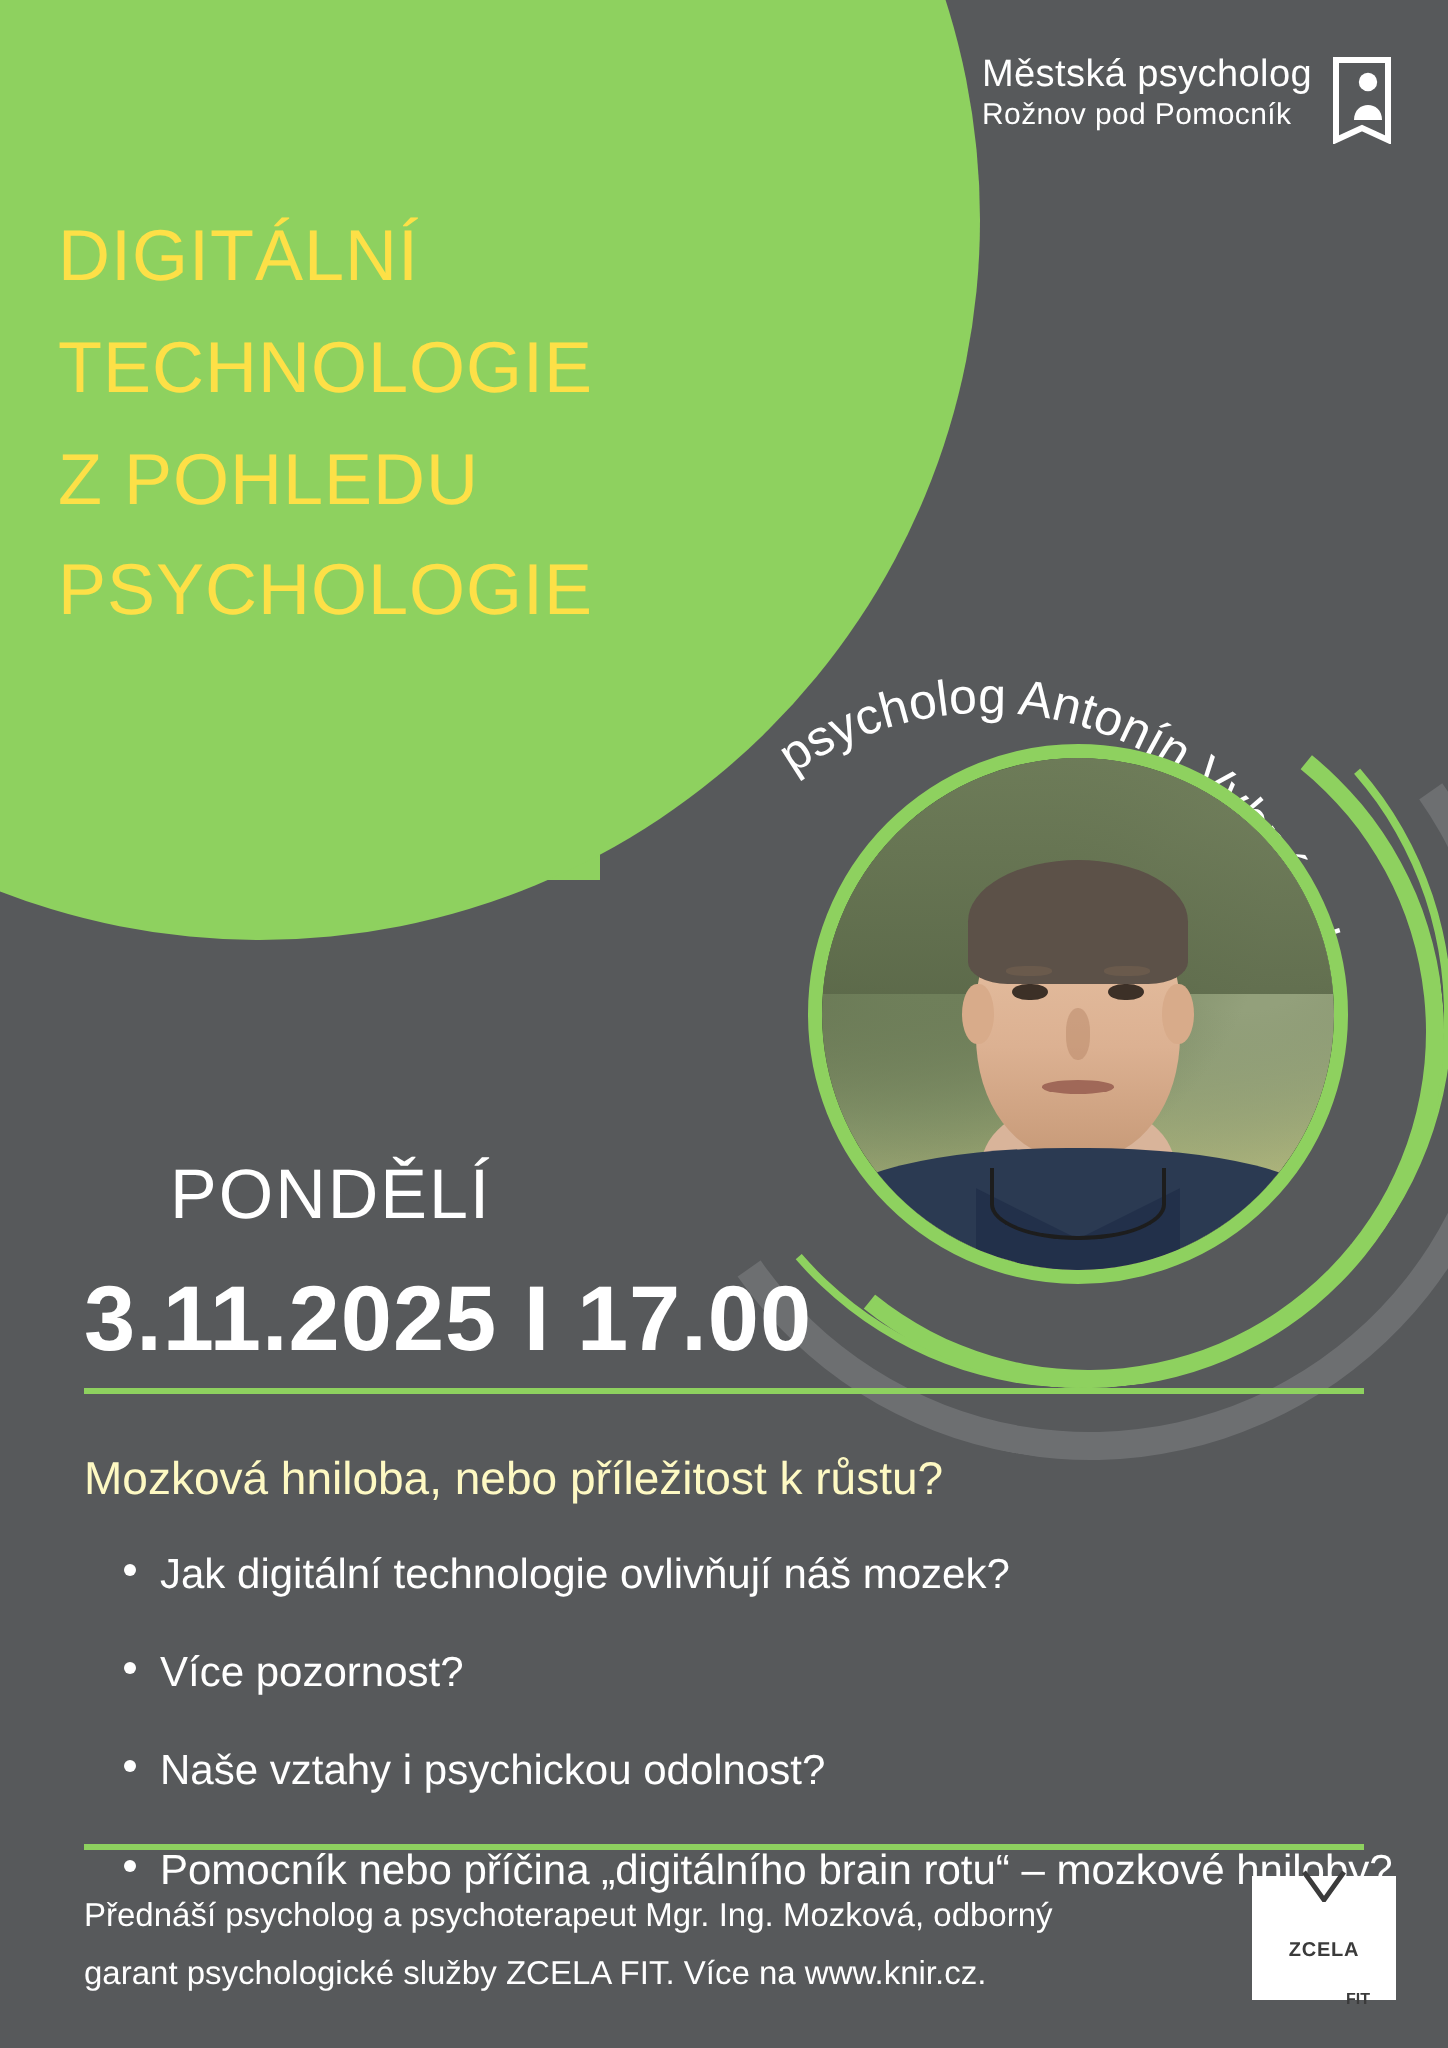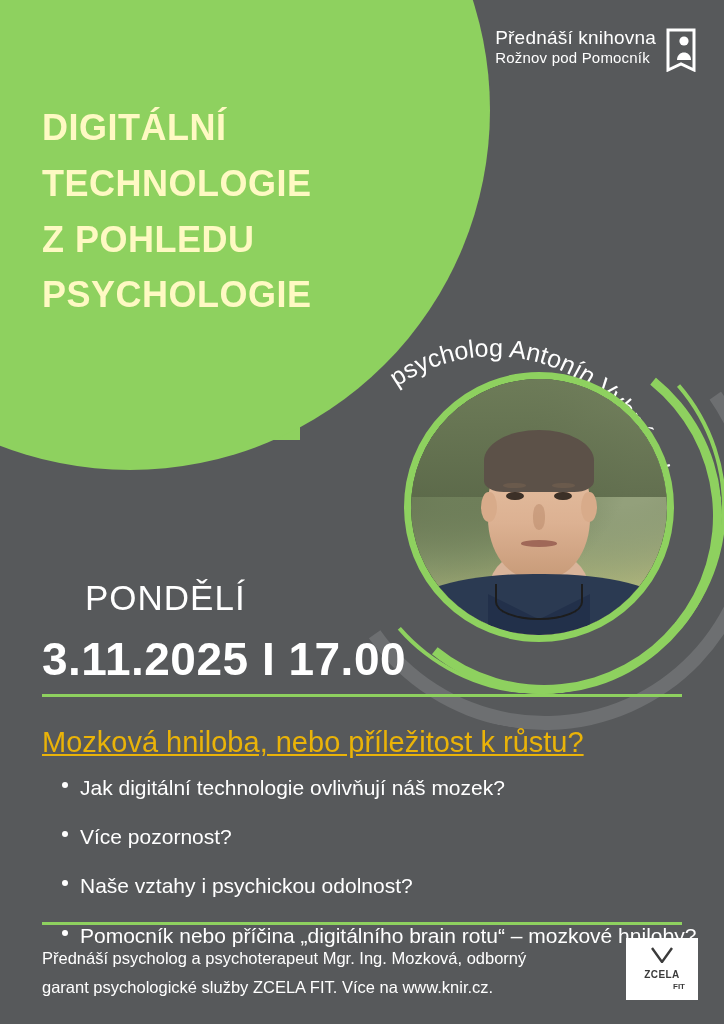--- a/index.html
+++ b/index.html
@@ -41,24 +41,24 @@
     color: #ffffff;
   }
   .logo-text { text-align: left; line-height: 1.22; }
   .logo-line1 { font-size: 19px; letter-spacing: .2px; }
   .logo-line2 { font-size: 15px; letter-spacing: .2px; }
   .logo-mark { margin-top: 2px; }
 
   
   .headline {
     position: absolute;
-    left: 42px; top: 100px;
+    left: 29px; top: 100px;
     width: 430px;
-    color: #fef9c3;
-    font-weight: bold;
+    color: #fde047;
+    font-weight: normal;
     font-size: 36px;
     line-height: 1.55;
     letter-spacing: .5px;
   }
   .headline .ln { display: block; white-space: nowrap; }
 
   
   .portrait-wrap {
     position: absolute;
     left: 404px; top: 372px;
@@ -201,21 +201,21 @@
     position: absolute; left: 42px;
     width: 640px; height: 3px;
     background: #8ed15f;
   }
   .rule-1 { top: 694px; }
   .rule-2 { top: 922px; }
 
   
   .subtitle {
     position: absolute; left: 42px; top: 726px;
-    color: #eab308; font-size: 29px; text-decoration: underline;
+    color: #fef9c3; font-size: 23px;
   }
   .bullets {
     position: absolute; left: 58px; top: 775px;
     width: 640px;
     color: #ffffff; font-size: 21px;
     list-style: none;
   }
   .bullets li {
     position: relative;
     padding-left: 22px;
@@ -234,36 +234,36 @@
     width: 570px;
     color: #ffffff; font-size: 16.5px; line-height: 1.75;
   }
 
   .sponsor {
     position: absolute; right: 26px; top: 938px;
     width: 72px; height: 62px;
     background: #ffffff;
     display: flex; flex-direction: column;
     align-items: center; justify-content: center;
-    gap: 2px;
+    gap: 14px;
   }
   .sponsor-name { color: #3b3b3b; font-size: 10px; font-weight: bold; letter-spacing: .4px; }
   .sponsor-sub { color: #3b3b3b; font-size: 8px; font-weight: bold; margin-left: 34px; }
 </style>
 </head>
 <body>
 
 <div class="poster">
 
   <div class="green-blob2"></div>
   <div class="green-blob"></div>
 
   <div class="logo">
     <div class="logo-text">
-      <div class="logo-line1">Přednáší knihovna</div>
+      <div class="logo-line1">Městská psycholog</div>
       <div class="logo-line2">Rožnov pod Pomocník</div>
     </div>
     <span class="logo-mark">
       <svg width="34" height="44" viewBox="0 0 34 44" aria-hidden="true">
         <path d="M4 2 L30 2 L30 42 L17 36 L4 42 Z" fill="none" stroke="#ffffff" stroke-width="3"></path>
         <circle cx="20" cy="13" r="4.6" fill="#ffffff"></circle>
         <path d="M13 32 C13 22 27 22 27 32 Z" fill="#ffffff"></path>
       </svg>
     </span>
   </div>

